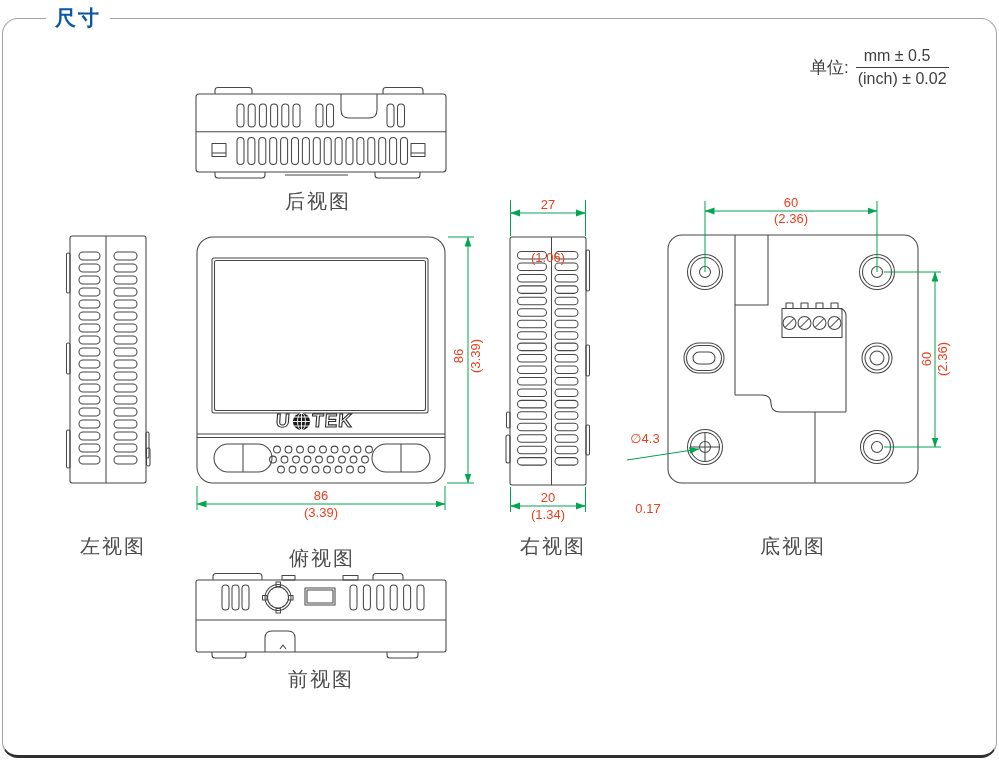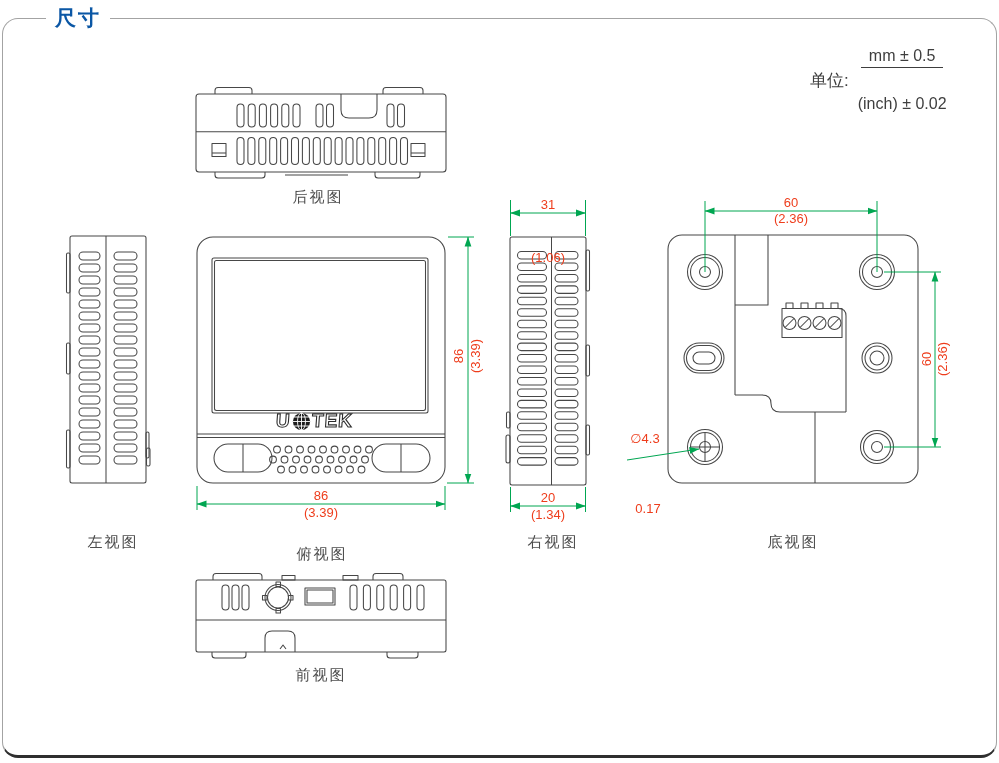--- a/index.html
+++ b/index.html
@@ -12,24 +12,24 @@
   html,body{margin:0;padding:0;background:#fff;}
   #stage{position:relative;width:999px;height:763px;background:#fff;overflow:hidden;
          font-family:"Liberation Sans","DejaVu Sans",sans-serif;}
   #frame{position:absolute;left:2px;top:18px;width:993px;height:736px;
          border:1.5px solid #a3a3a3;border-bottom:3px solid #2f2f2f;border-radius:16px;}
   #page-title{position:absolute;left:46px;top:4px;padding:0 9px;background:#fff;
          font-size:21px;font-weight:bold;color:var(--title-blue);letter-spacing:2px;z-index:3;}
   .units{position:absolute;left:810px;top:47px;display:flex;align-items:center;gap:7px;
          color:#3e3e3e;font-size:16px;z-index:2;}
   .units .prefix{font-size:17px;}
-  .frac{display:inline-flex;flex-direction:column;align-items:center;gap:25px;}
+  .frac{display:inline-flex;flex-direction:column;}
   .frac .ft{padding:0 8px 2px;border-bottom:1.5px solid #3e3e3e;}
   .frac .fb{padding:2px 2px 0;}
-  .vlabel{position:absolute;width:90px;text-align:center;font-size:15px;
+  .vlabel{position:absolute;width:90px;text-align:center;font-size:20px;
           color:var(--label-gray);letter-spacing:2px;z-index:2;}
   .dt{position:absolute;width:60px;text-align:center;font-size:13px;line-height:14px;
       color:var(--dim-red);z-index:2;white-space:nowrap;}
   .dt.rot{width:44px;transform:rotate(-90deg);}
   #logo{position:absolute;left:276px;top:410px;height:22px;display:flex;align-items:center;
         gap:1px;z-index:2;}
   #logo .lt{font-size:19px;font-weight:800;color:#fff;-webkit-text-stroke:1.1px #2e2e2e;
         letter-spacing:1px;transform:skewX(-4deg);line-height:20px;}
   svg.draw{position:absolute;left:0;top:0;z-index:1;}
   svg.draw *{vector-effect:non-scaling-stroke;}
@@ -406,21 +406,21 @@
   <div class="vlabel" style="left:68px;top:533px;">左视图</div>
   <div class="vlabel" style="left:277px;top:533px;margin-top:12px;">俯视图</div>
   <div class="vlabel" style="left:508px;top:533px;">右视图</div>
   <div class="vlabel" style="left:748px;top:533px;">底视图</div>
   <div class="vlabel" style="left:276px;top:666px;">前视图</div>
 
   <div class="dt rot" style="left:437px;top:349px;">86</div>
   <div class="dt rot" style="left:454px;top:349px;">(3.39)</div>
   <div class="dt" style="left:291px;top:489px;">86</div>
   <div class="dt" style="left:291px;top:506px;">(3.39)</div>
-  <div class="dt" style="left:518px;top:198px;">31</div>
+  <div class="dt" style="left:518px;top:198px;">27</div>
   <div class="dt" style="left:518px;top:215px;margin-top:36px;">(1.06)</div>
   <div class="dt" style="left:518px;top:491px;">20</div>
   <div class="dt" style="left:518px;top:508px;">(1.34)</div>
   <div class="dt" style="left:761px;top:196px;">60</div>
   <div class="dt" style="left:761px;top:212px;">(2.36)</div>
   <div class="dt rot" style="left:905px;top:352px;">60</div>
   <div class="dt rot" style="left:921px;top:352px;">(2.36)</div>
   <div class="dt" style="left:615px;top:432px;">∅4.3</div>
   <div class="dt" style="left:618px;top:455px;margin-top:47px;">0.17</div>
 

